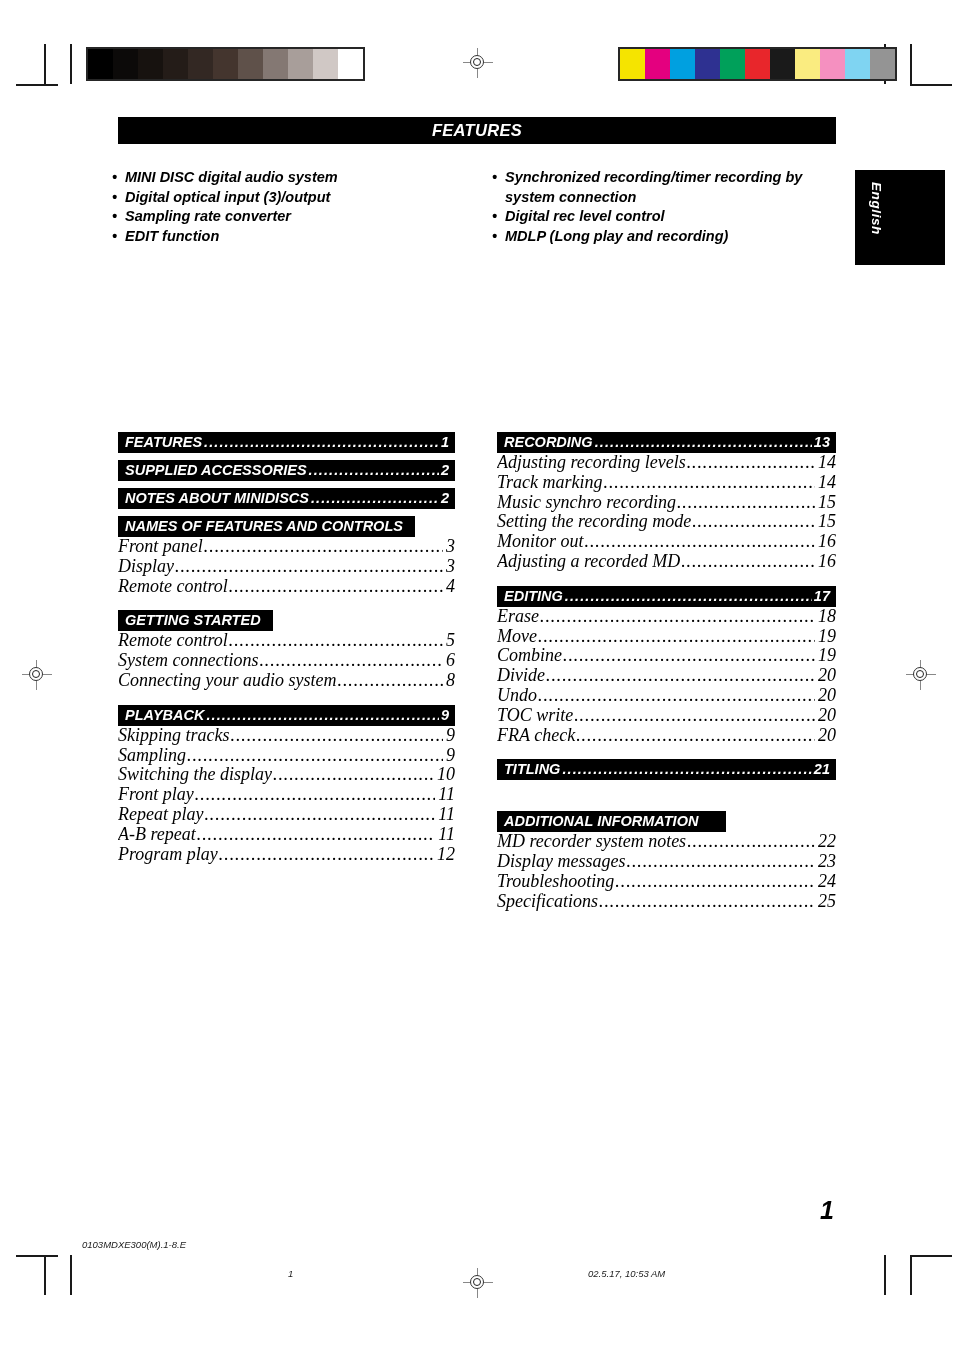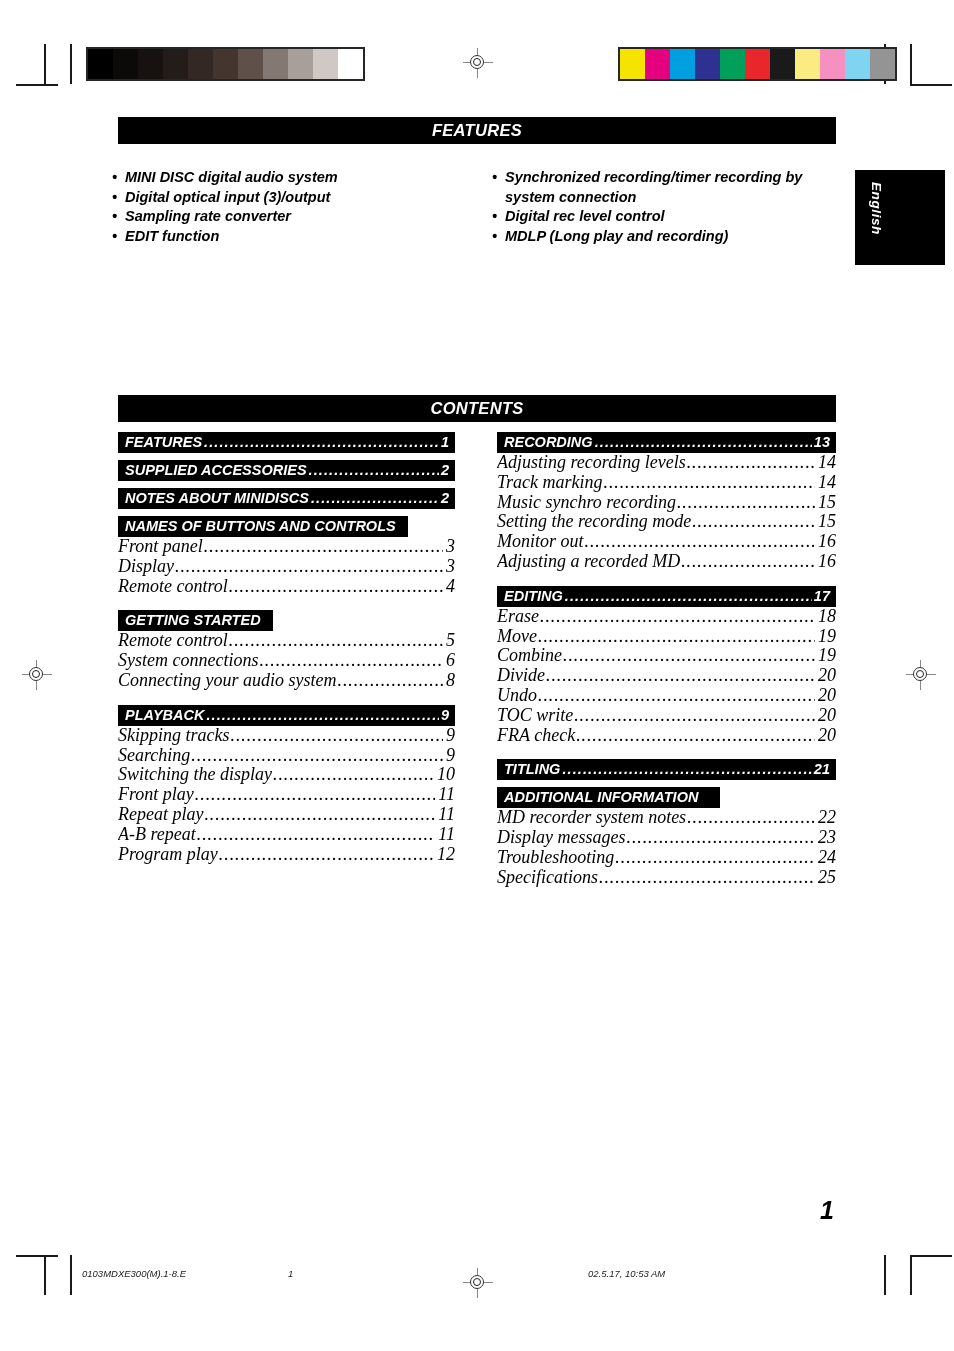--- a/index.html
+++ b/index.html
@@ -247,23 +247,20 @@
       <div class="feat-item">
         <span class="feat-bullet">•</span>
         <span class="feat-text">MDLP (Long play and recording)</span>
       </div>
     </div>
 
   <div class="lang-tab" style="left:855px; top:170px; width:90px; height:95px;">
     <span>English</span>
   </div>
 
-  <div class="section-header" style="left:118px; top:395px; width:718px; height:27px; line-height:27px; font-size:16.5px;">
-    <span>CONTENTS</span>
-  </div>
 
   <div class="toc-col left" id="toc-left">
       <div class="toc-bar">
         <span class="t-label">FEATURES</span>
         <span class="t-dots">..........................................................................................</span>
         <span class="t-page">1</span>
       </div>
       <div class="grp-gap-sm"></div>
       <div class="toc-bar">
         <span class="t-label">SUPPLIED ACCESSORIES</span>
@@ -271,21 +268,21 @@
         <span class="t-page">2</span>
       </div>
       <div class="grp-gap-sm"></div>
       <div class="toc-bar">
         <span class="t-label">NOTES ABOUT MINIDISCS</span>
         <span class="t-dots">..........................................................................................</span>
         <span class="t-page">2</span>
       </div>
       <div class="grp-gap-sm"></div>
       <div><div class="toc-bar" style="display: inline-flex; width: auto; padding-right: 12px;">
-          <span class="t-label">NAMES OF BUTTONS AND CONTROLS</span>
+          <span class="t-label">NAMES OF FEATURES AND CONTROLS</span>
         </div></div>
       <div class="toc-entry">
         <span class="e-label">Front panel</span>
         <span class="e-dots">..............................................................................................................</span>
         <span class="e-page">3</span>
       </div>
       <div class="toc-entry">
         <span class="e-label">Display</span>
         <span class="e-dots">..............................................................................................................</span>
         <span class="e-page">3</span>
@@ -319,21 +316,21 @@
         <span class="t-label">PLAYBACK</span>
         <span class="t-dots">..........................................................................................</span>
         <span class="t-page">9</span>
       </div>
       <div class="toc-entry">
         <span class="e-label">Skipping tracks</span>
         <span class="e-dots">..............................................................................................................</span>
         <span class="e-page">9</span>
       </div>
       <div class="toc-entry">
-        <span class="e-label">Searching</span>
+        <span class="e-label">Sampling</span>
         <span class="e-dots">..............................................................................................................</span>
         <span class="e-page">9</span>
       </div>
       <div class="toc-entry">
         <span class="e-label">Switching the display</span>
         <span class="e-dots">..............................................................................................................</span>
         <span class="e-page">10</span>
       </div>
       <div class="toc-entry">
         <span class="e-label">Front play</span>
@@ -433,21 +430,21 @@
         <span class="e-dots">..............................................................................................................</span>
         <span class="e-page">20</span>
       </div>
       <div class="grp-gap"></div>
       <div class="toc-bar">
         <span class="t-label">TITLING</span>
         <span class="t-dots">..........................................................................................</span>
         <span class="t-page">21</span>
       </div>
       <div class="grp-gap-sm"></div>
-      <div><div class="toc-bar" style="display: inline-flex; width: auto; padding-right: 22px;">
+      <div><div class="toc-bar" style="display: inline-flex; width: auto; padding-right: 28px; margin-top: 24px;">
           <span class="t-label">ADDITIONAL INFORMATION</span>
         </div></div>
       <div class="toc-entry">
         <span class="e-label">MD recorder system notes</span>
         <span class="e-dots">..............................................................................................................</span>
         <span class="e-page">22</span>
       </div>
       <div class="toc-entry">
         <span class="e-label">Display messages</span>
         <span class="e-dots">..............................................................................................................</span>
@@ -468,17 +465,17 @@
   <div class="page-num" style="left:820px; top:1196px;">1</div>
 
   <div class="crop-line" style="left:16px; top:1255px; width:42px; height:1.5px;"></div>
   <div class="crop-line" style="left:44px; top:1255px; width:1.5px; height:40px;"></div>
   <div class="crop-line" style="left:70px; top:1255px; width:1.5px; height:40px;"></div>
 
   <div class="crop-line" style="left:884px; top:1255px; width:1.5px; height:40px;"></div>
   <div class="crop-line" style="left:910px; top:1255px; width:1.5px; height:40px;"></div>
   <div class="crop-line" style="left:910px; top:1255px; width:42px; height:1.5px;"></div>
 
-  <div class="footer-txt" style="left:82px; top:1268px;text-align:center;">0103MDXE300(M).1-8.E</div>
+  <div class="footer-txt" style="left:82px; top:1239px;text-align:center;">0103MDXE300(M).1-8.E</div>
   <div class="footer-txt" style="left:288px; top:1268px;">1</div>
   <div class="footer-txt" style="left:588px; top:1268px;">02.5.17, 10:53 AM</div>
 
 </div>
 
 </body></html>

